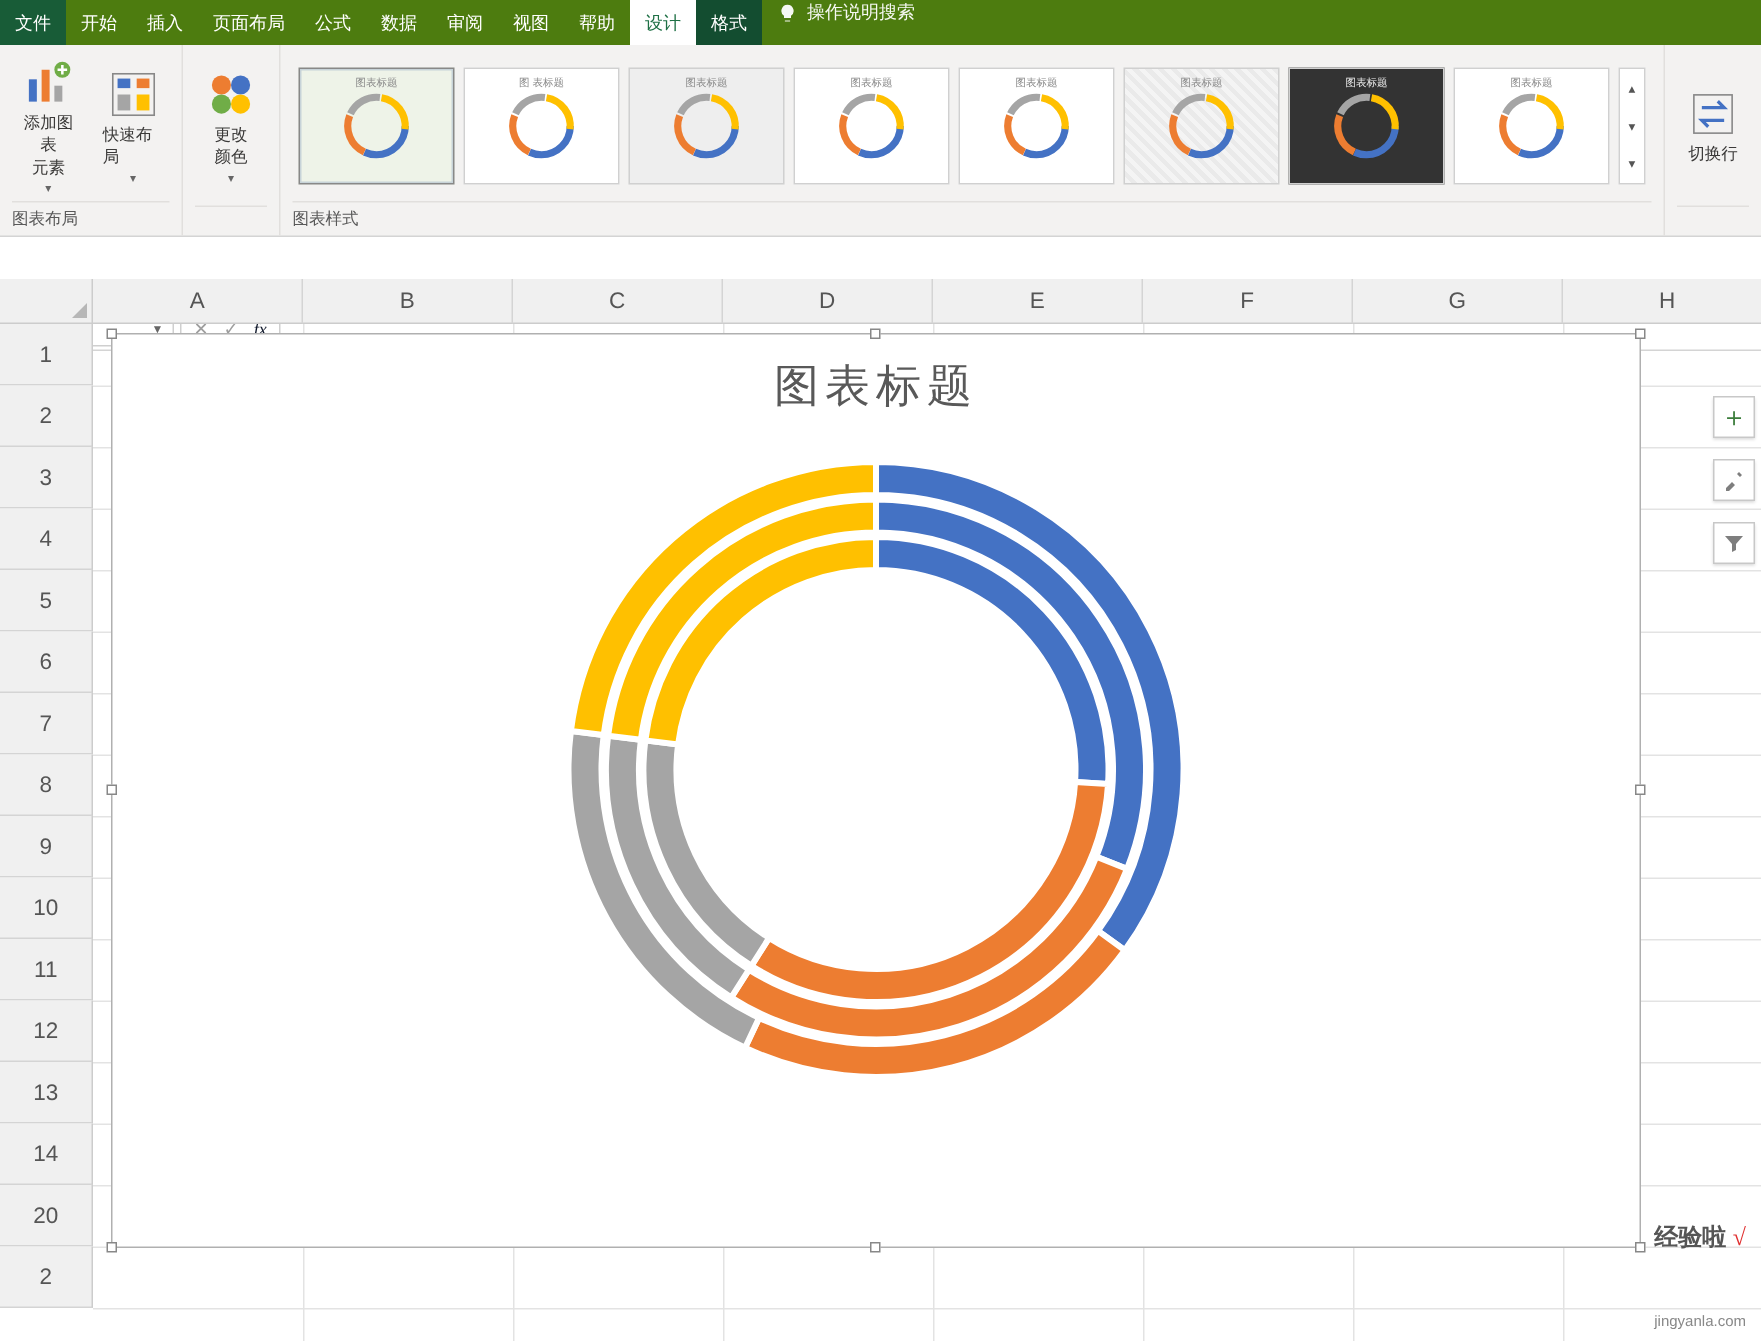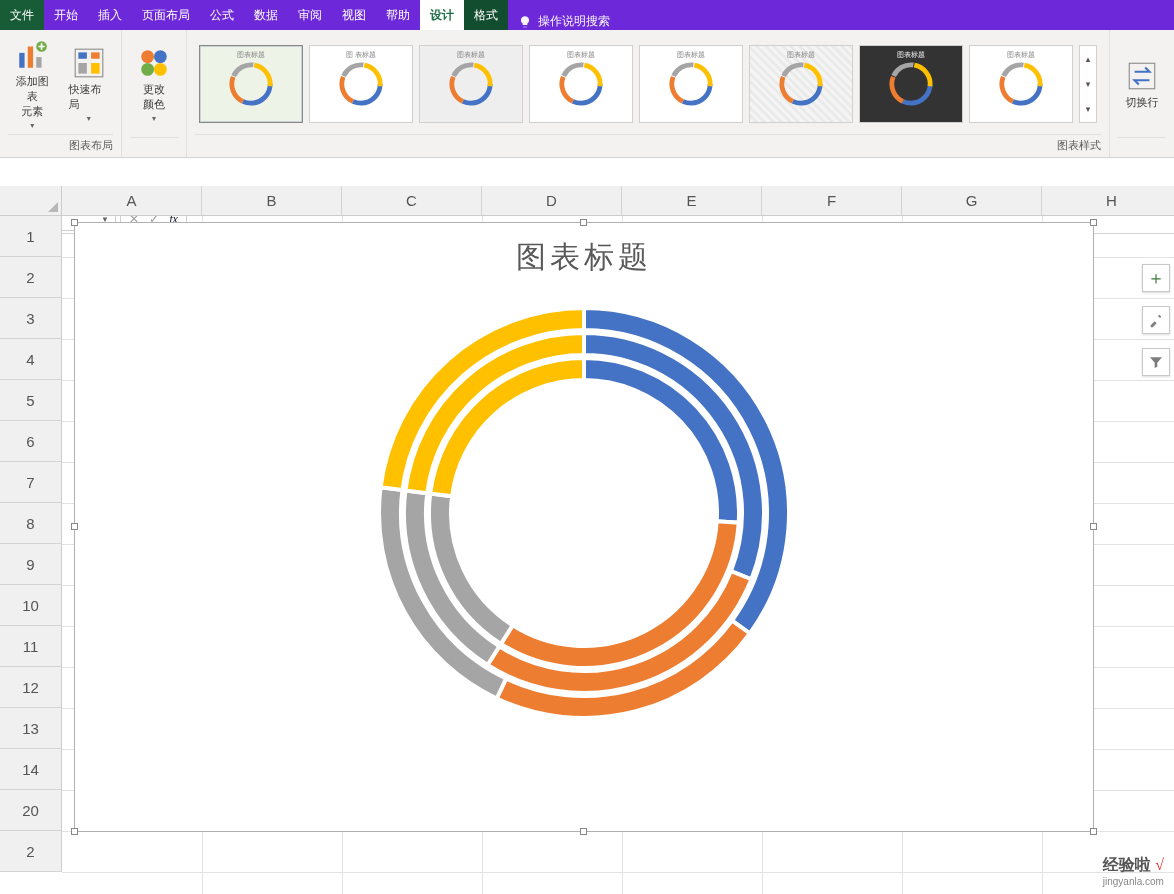--- a/index.html
+++ b/index.html
@@ -1,32 +1,32 @@
 <!DOCTYPE html>
 <html><head>
 <meta charset="utf-8">
 <style>
   * { box-sizing: border-box; margin: 0; padding: 0; font-family: "Microsoft YaHei", "Segoe UI", sans-serif; }
   body { width: 1174px; height: 894px; background: #fff; overflow: hidden; position: relative; }
 
   
-  .menubar { display: flex; align-items: flex-end; height: 30px; background: #6d28d9; color: #fff; font-size: 12px; }
+  .menubar { display: flex; align-items: flex-start; height: 30px; background: #4d7c0f; color: #fff; font-size: 12px; }
   .menubar .tab { padding: 0 10px; line-height: 30px; height: 30px; cursor: pointer; }
   .menubar .tab.file { background: #185c37; }
-  .menubar .tab.active { background: #fff; color: #1e7045; font-weight: bold; }
+  .menubar .tab.active { background: #fff; color: #1e7045; }
   .menubar .tab.format { background: #134d30; }
   .menubar .search-hint { display: flex; align-items: center; gap: 6px; padding: 0 10px; opacity: .95; }
   .bulb { width:14px; height:14px; display:inline-block; }
   .bulb svg { width:14px; height:14px; }
 
   
   .ribbon { display: flex; background: #f3f2f1; border-bottom: 1px solid #d4d4d4; height: 128px; }
   .rgroup { display:flex; flex-direction:column; justify-content:space-between; align-items:center; padding:6px 8px 0 8px; border-right:1px solid #e1dfdd; }
   .rgroup .controls { display:flex; gap:8px; height: 96px; align-items:center;}
-  .rgroup .label { font-size:11px; color:#595959; padding:3px 0 4px 0; width:100%; text-align:right; border-top:1px solid #e1dfdd;}
+  .rgroup .label { font-size:11px; color:#595959; padding:3px 0 4px 0; width:100%; text-align:left; border-top:1px solid #e1dfdd;}
   .bigbtn { display:flex; flex-direction:column; align-items:center; gap:2px; font-size:11px; color:#3b3a39; padding:4px 4px; cursor:pointer; min-width:48px;}
   .bigbtn .ico { width:34px; height:34px; display:flex; align-items:center; justify-content:center; }
   .bigbtn .caret { font-size:8px; color:#666; }
 
   .styles-gallery { display:flex; gap:6px; align-items:center; padding:4px;}
   .thumb { width:104px; height:78px; border:1px solid #d0d0d0; background:#fff; cursor:pointer; display:flex; align-items:center; justify-content:center; position:relative;}
   .thumb.sel { border:1px solid #888; box-shadow: inset 0 0 0 1px #2b579a33; background:#eef3e8;}
   .thumb.dark { background:#333; }
   .thumb.gray { background:#eee; }
   .thumb.patt { background: repeating-linear-gradient(45deg,#f4f4f4,#f4f4f4 3px,#eaeaea 3px,#eaeaea 6px); }
@@ -71,21 +71,21 @@
   
   
   .side-actions { position:absolute; right:4px; top:264px; display:flex; flex-direction:column; gap:14px;}
   .side-actions .sq { width:28px; height:28px; border:1px solid #c8c8c8; background:#fff; display:flex; align-items:center; justify-content:center; font-size:18px; color:#3b7d3b; box-shadow:0 1px 2px rgba(0,0,0,.15); cursor:pointer;}
   .side-actions .sq.brush { color:#7e7e7e; font-size:14px;}
   .side-actions .sq.funnel { color:#7e7e7e;}
   
   
   .watermark { position:absolute; right:10px; bottom:7px; font-size:16px; color:#555; font-weight:bold;}
   .watermark .chk { color:#e03131; font-family: "Segoe UI"; }
-  .watermark .small { font-size:10px; color:#888; display:block; font-weight:normal;}
+  .watermark .small { font-size:10px; color:#888; display:block; text-align:right; font-weight:normal;margin-top:40px;}
 </style>
 </head>
 <body>
 
 <div class="menubar">
   <div class="tab file">文件</div>
   <div class="tab">开始</div>
   <div class="tab">插入</div>
   <div class="tab">页面布局</div>
   <div class="tab">公式</div>

